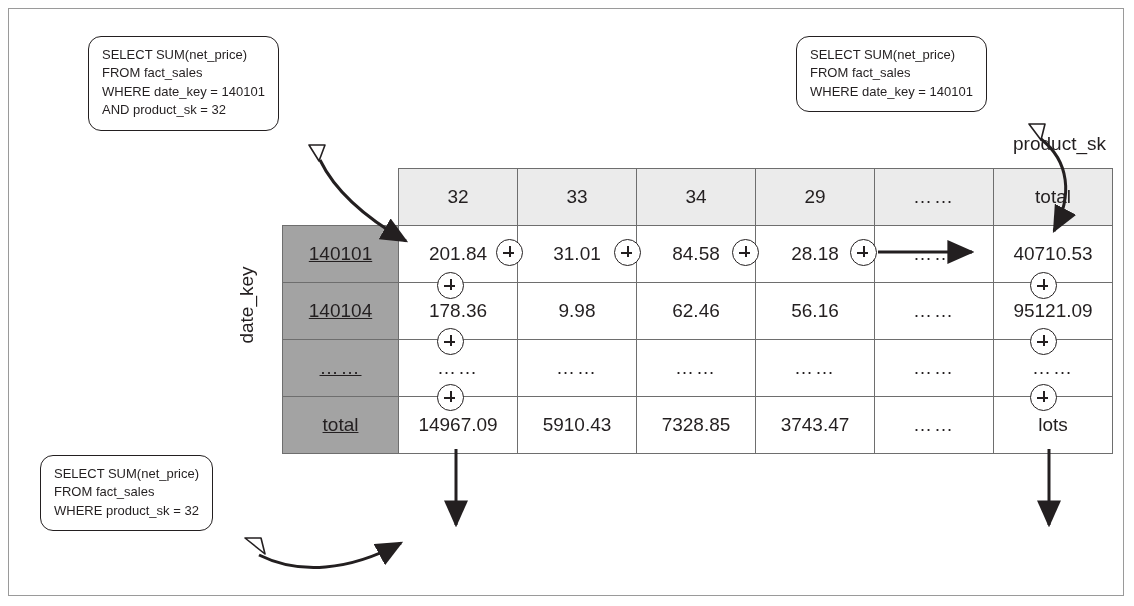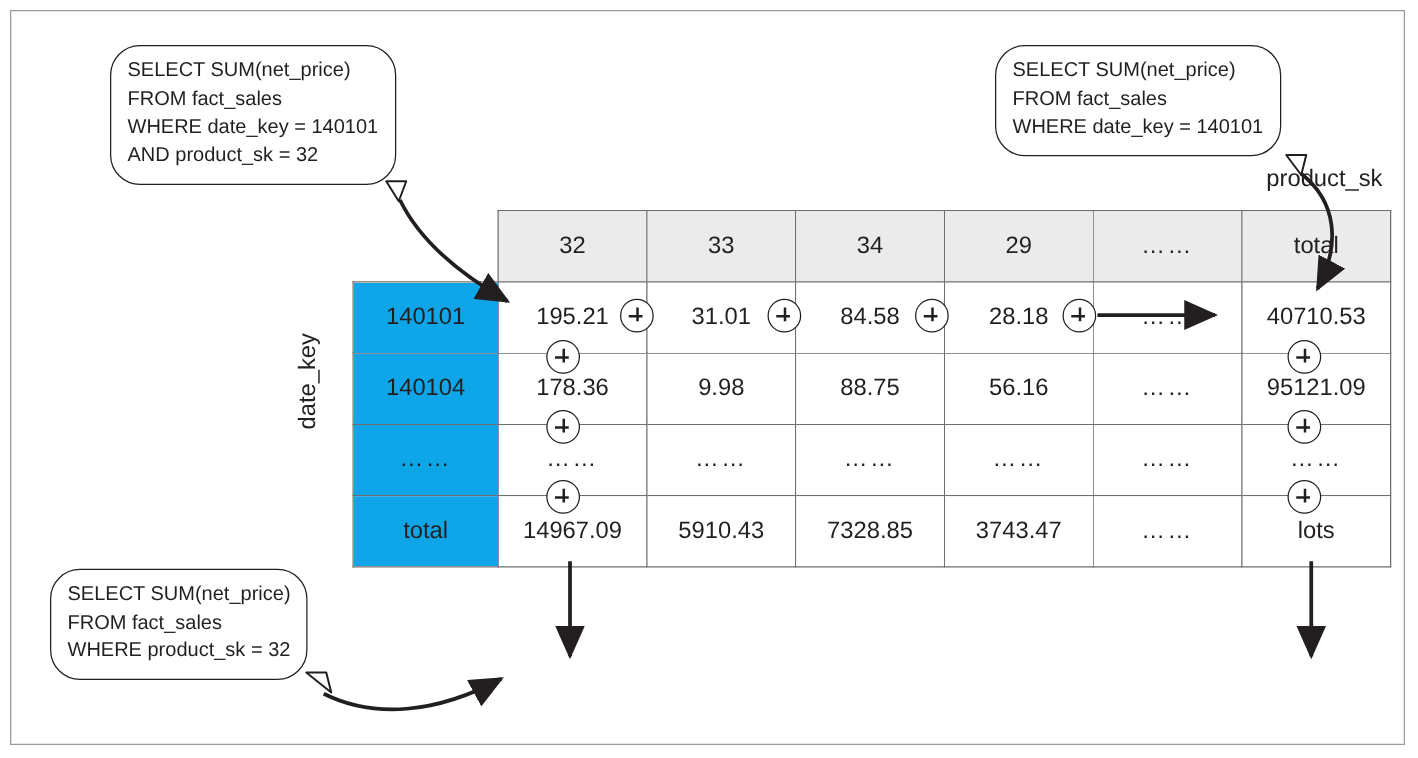--- a/index.html
+++ b/index.html
@@ -10,25 +10,25 @@
   }
   #frame{
     position:absolute;left:8px;top:8px;width:1116px;height:588px;
     border:1px solid #9a9a9a;box-sizing:border-box;background:#fff;
   }
 
   
   .callout{
     position:absolute;
     border:1.6px solid #231f20;
-    border-radius:24px;
+    border-radius:13px;
     background:#ffffff;
     box-sizing:border-box;
     padding:9px 13px 10px 13px;
-    font-size:16px;
+    font-size:13px;
     line-height:1.42;
     white-space:pre;
     z-index:40;
   }
   #callout-tl{left:79px;  top:27px;  }
   #callout-tr{left:787px; top:27px;  }
   #callout-bl{left:31px;  top:446px; }
 
   
   #col-axis-title{
@@ -53,21 +53,21 @@
     vertical-align:middle;
     font-size:19px;
     height:56px;
     background:#ffffff;
     padding:0;
     position:relative;
     margin-top:32px;
   }
   #matrix td.stub{ border:none;background:transparent; }
   #matrix td.hdr{ background:#ebebeb; }
-  #matrix td.rowhdr{ background:#0ea5e9; width:115px; }
+  #matrix td.rowhdr{ background:#a3a3a3; width:115px;text-decoration:underline; }
   #matrix td.datacell{ width:118px; }
   #matrix tr.headrow td.hdr{ height:56px; }
   .dots{letter-spacing:2px;font-size:19px;}
 
   
   .plus{
     position:absolute;width:27px;height:27px;border-radius:50%;
     border:1.8px solid #231f20;background:#ffffff;
     z-index:30;box-sizing:border-box;
   }
@@ -96,35 +96,35 @@
         <td class="hdr datacell">32</td>
         <td class="hdr datacell">33</td>
         <td class="hdr datacell">34</td>
         <td class="hdr datacell">29</td>
         <td class="hdr datacell dots">……</td>
         <td class="hdr datacell">total</td>
       </tr>
 
       <tr>
         <td class="rowhdr">140101</td>
-        <td class="datacell">195.21</td>
+        <td class="datacell">201.84</td>
         <td class="datacell">31.01</td>
         <td class="datacell">84.58</td>
         <td class="datacell">28.18</td>
         <td class="datacell dots">……</td>
         <td class="datacell">40710.53</td>
       </tr>
 
 
 
       <tr>
         <td class="rowhdr">140104</td>
         <td class="datacell">178.36</td>
         <td class="datacell">9.98</td>
-        <td class="datacell">88.75</td>
+        <td class="datacell">62.46</td>
         <td class="datacell">56.16</td>
         <td class="datacell dots">……</td>
         <td class="datacell">95121.09</td>
       </tr>
 
       <tr>
         <td class="rowhdr dots">……</td>
         <td class="datacell dots">……</td>
         <td class="datacell dots">……</td>
         <td class="datacell dots">……</td>

